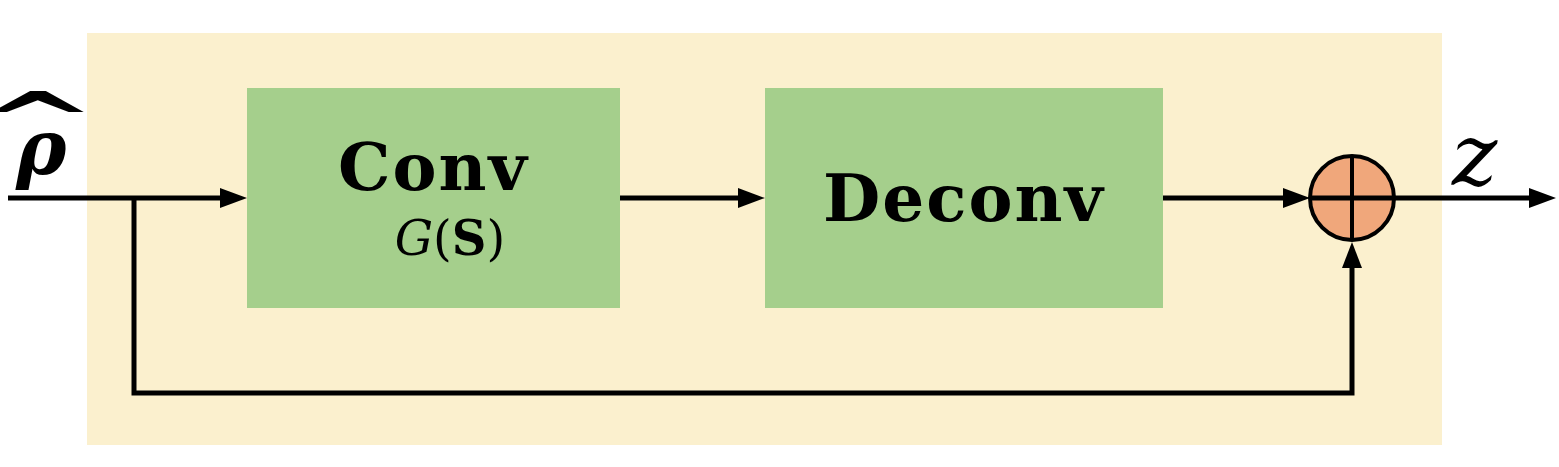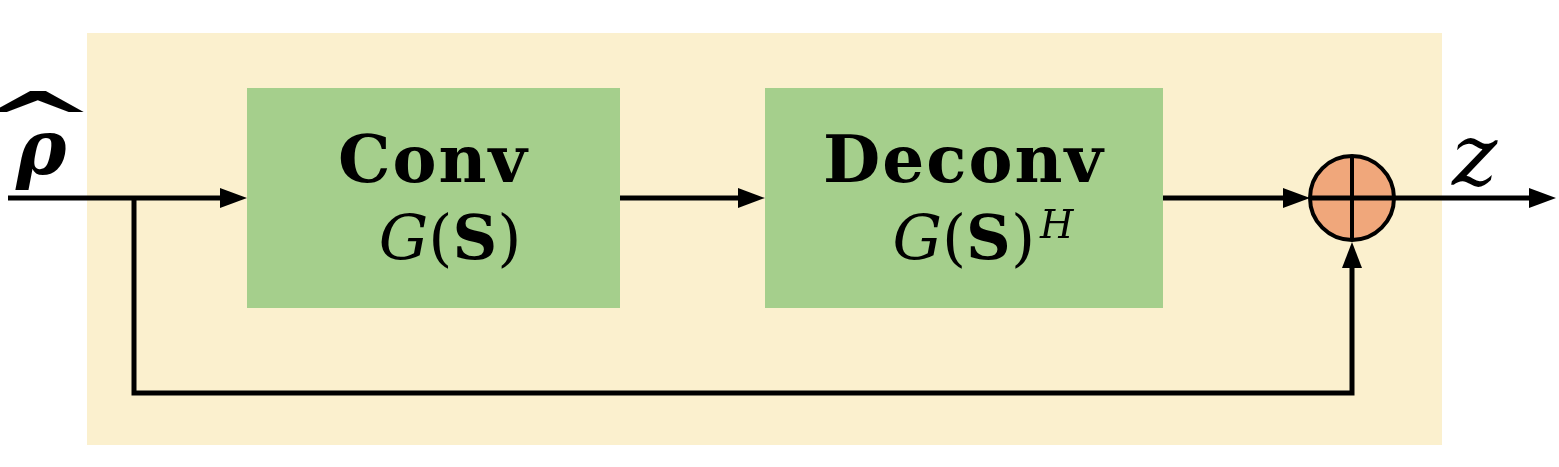--- a/index.html
+++ b/index.html
@@ -33,21 +33,21 @@
     gap: 14px;
   }
   .block-conv   { left: 247px; width: 373px; }
   .block-deconv { left: 765px; width: 398px; }
   .block-title {
     font-weight: bold;
     font-size: 66px;
     line-height: 1;
     letter-spacing: 2px;
   }
-  .block-formula { font-size: 62px; line-height: 1; margin-left: 38px; }
+  .block-formula { font-size: 48px; line-height: 1; margin-left: 38px; }
   .gscript { font-style: italic; }
   .paren   { font-weight: normal; }
   .mat     { font-weight: bold; }
   .sup {
     font-style: italic;
     font-size: 0.62em;
     vertical-align: 0.55em;
     margin-left: 5px;
   }
 
@@ -99,22 +99,20 @@
   </svg>
 
   <div class="block block-conv">
     <div class="block-title">Conv</div>
     <div class="block-formula"><span class="gscript">G</span><span class="paren">(</span><span class="mat">S</span><span class="paren">)</span><span class="sup"></span>
     </div>
   </div>
 
   <div class="block block-deconv">
     <div class="block-title">Deconv</div>
-    <div class="block-formula"><span class="gscript">G</span><span class="paren">(</span><span class="mat">S</span><span class="paren">)</span><span class="sup">H</span>
-    </div>
   </div>
 
   <div class="io-label input-label">
     <span class="hat">^</span><span>ρ</span>
   </div>
 
   <div class="io-label output-label">z</div>
 
 </div>
 

